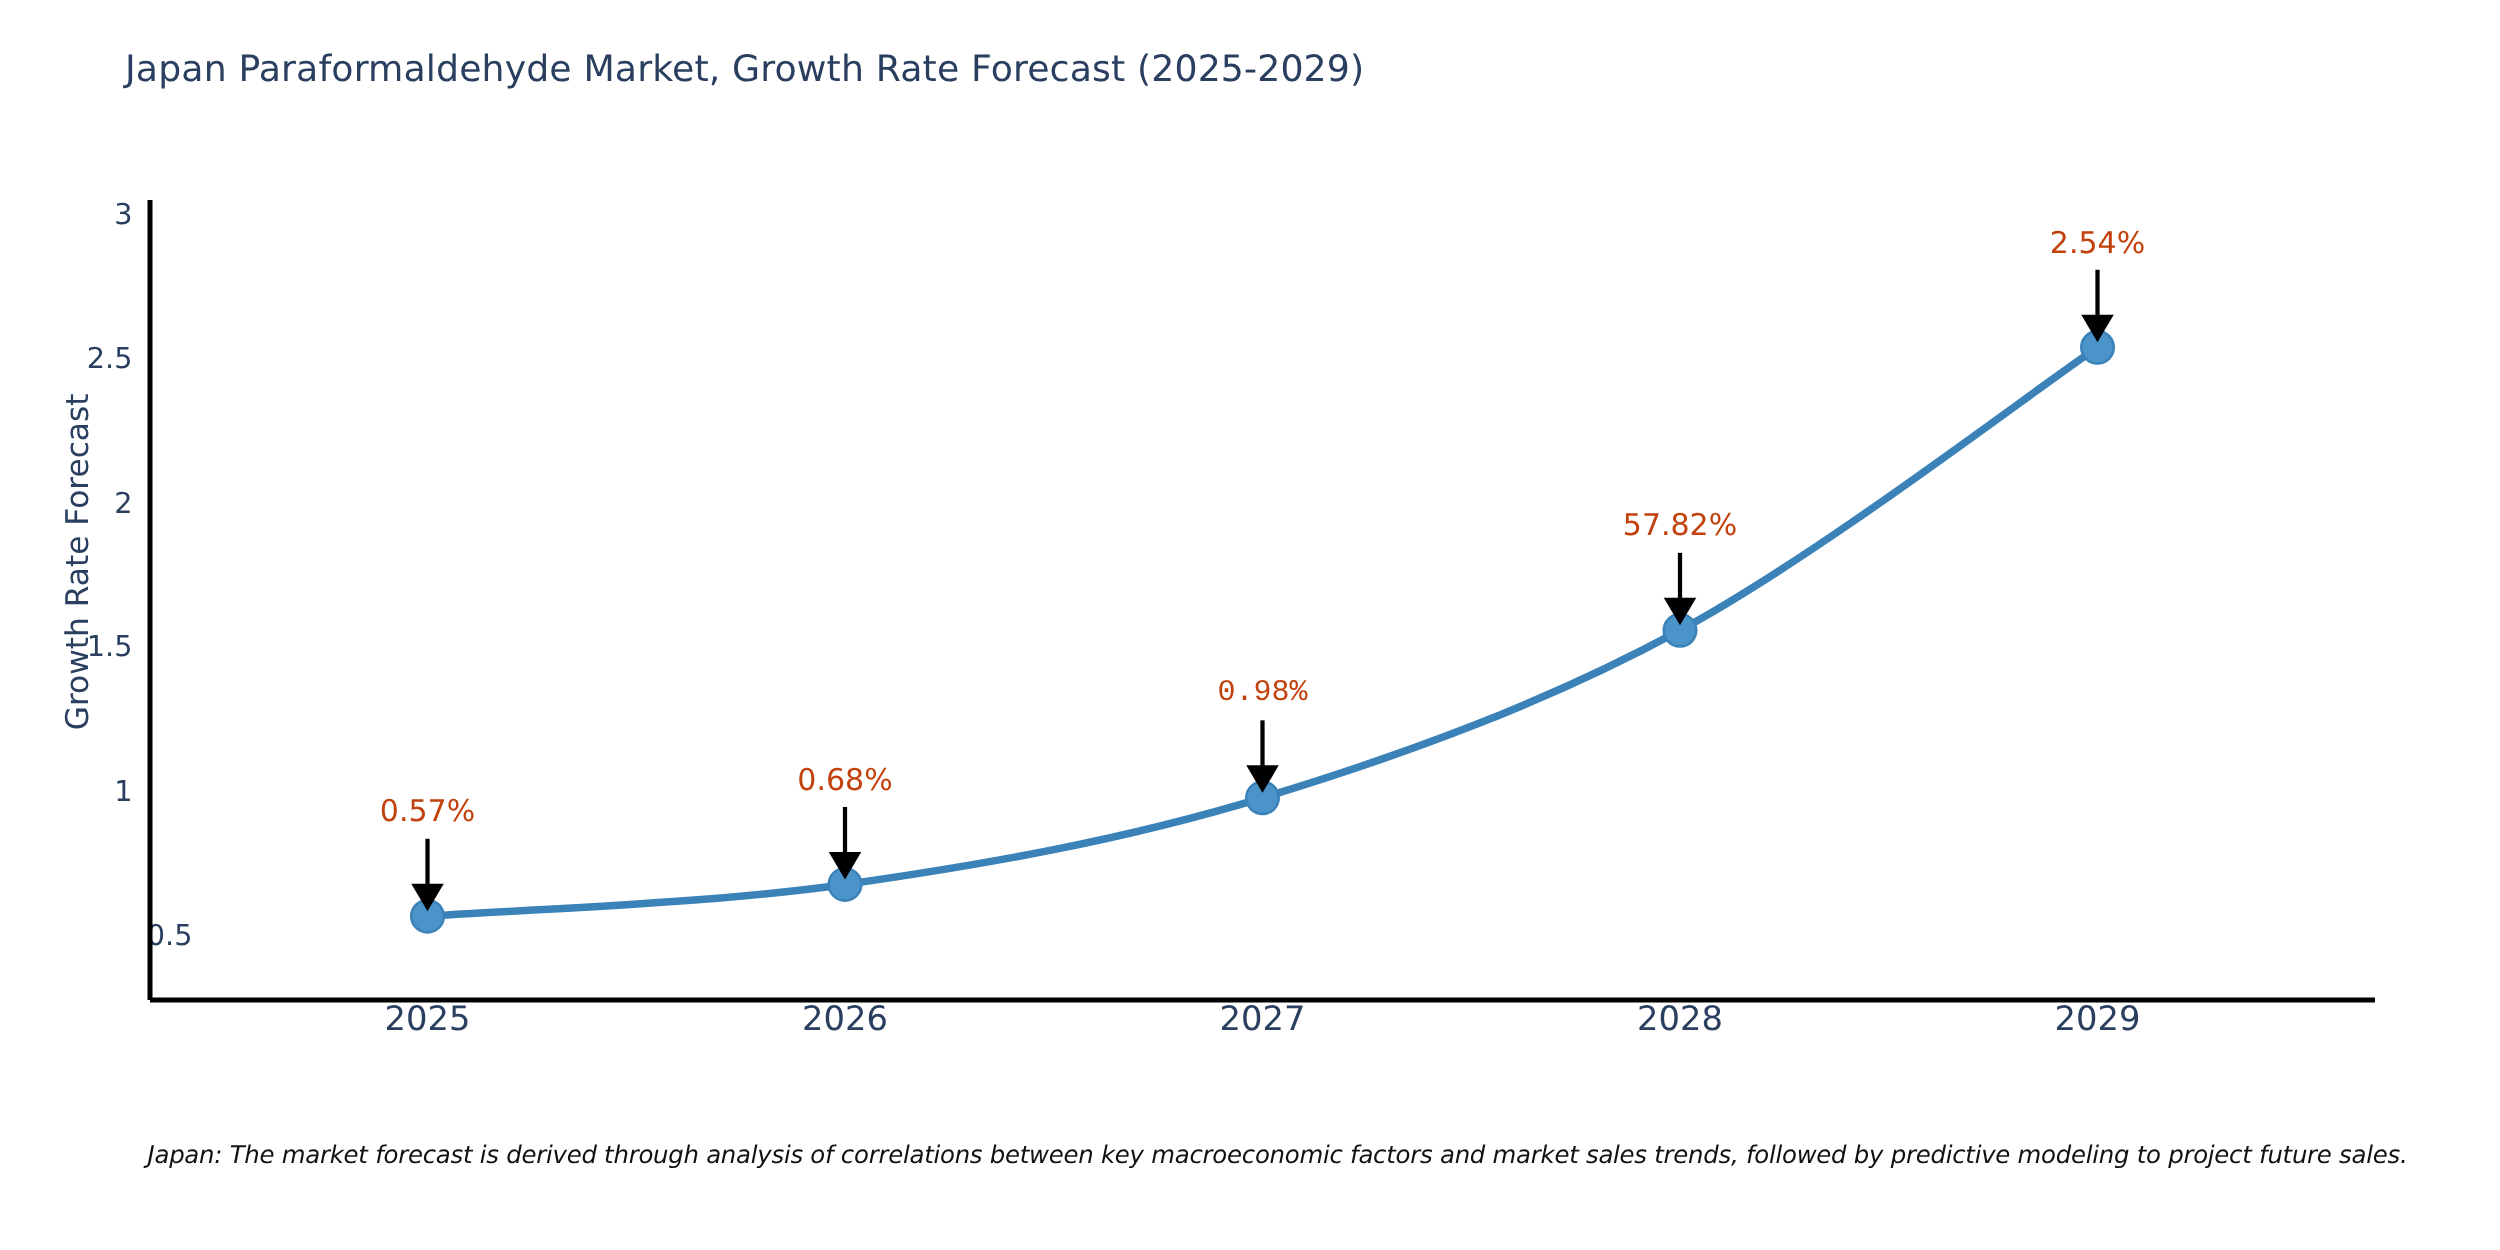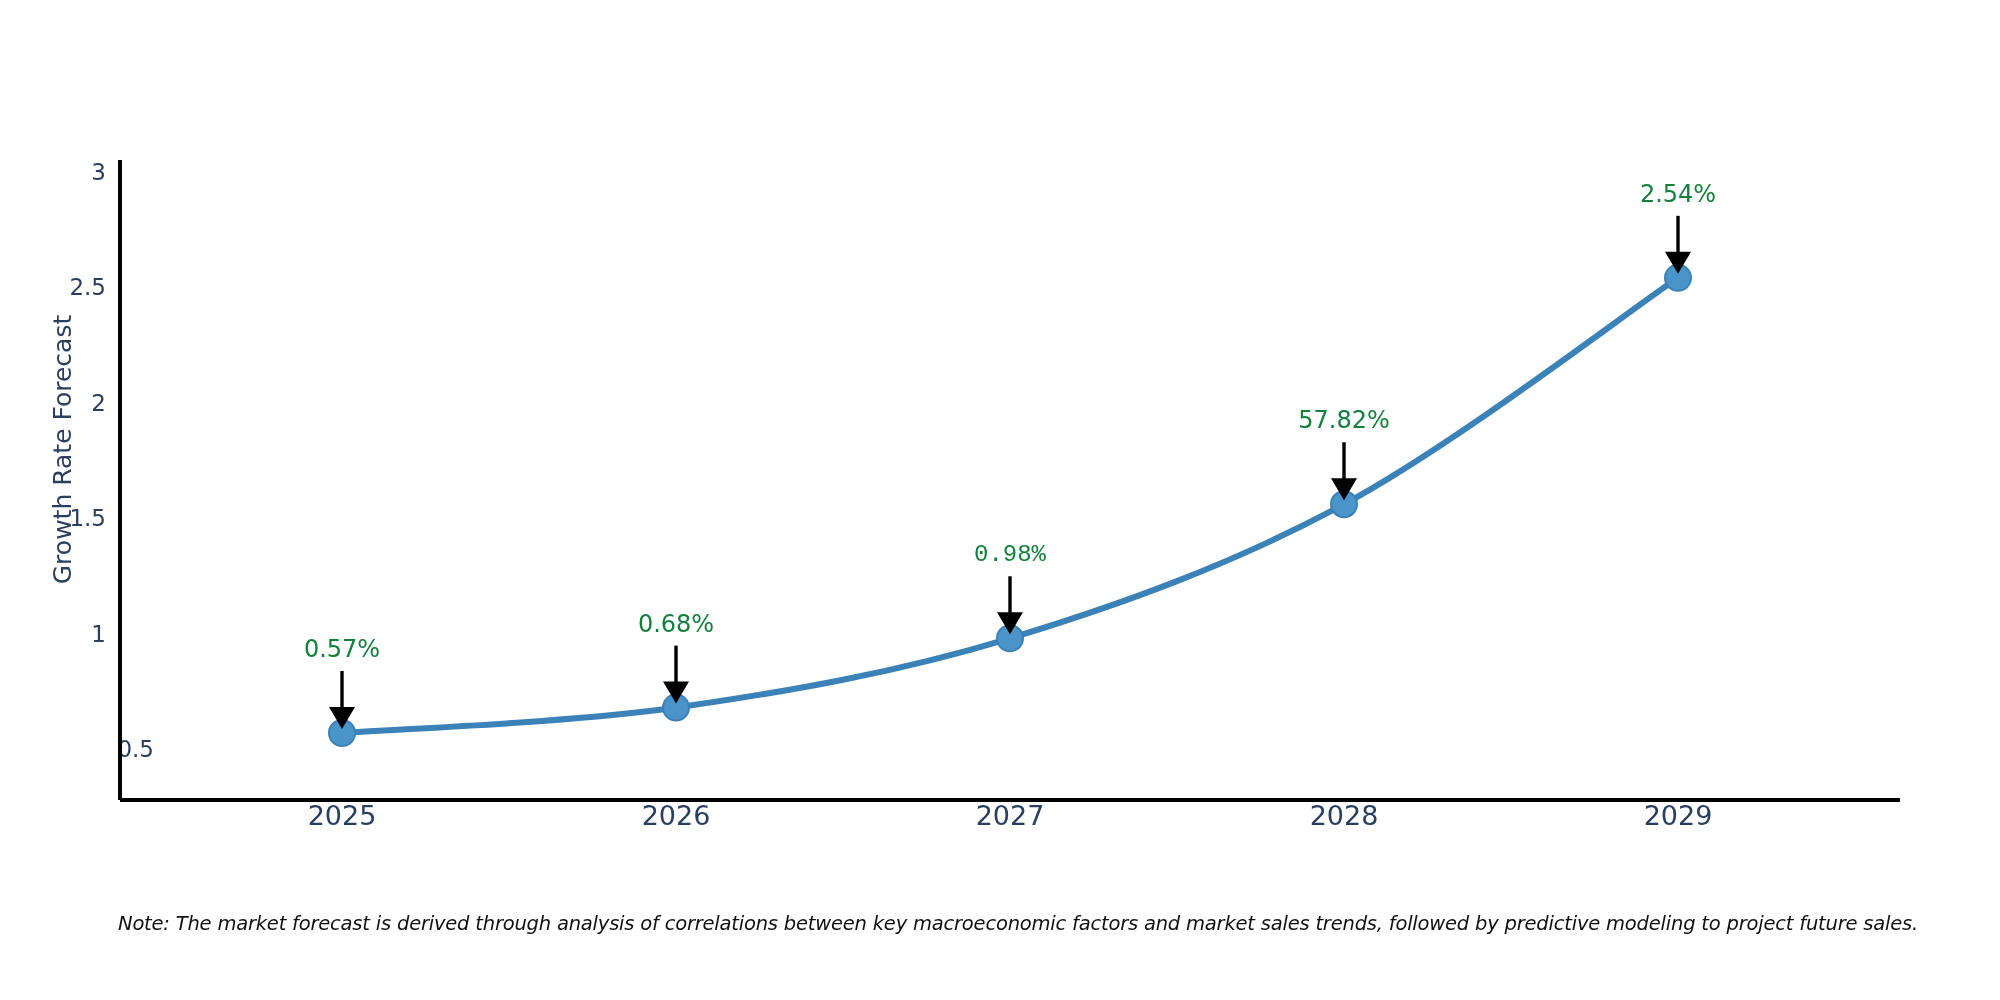--- a/index.html
+++ b/index.html
@@ -56,21 +56,21 @@
     width: 140px;
     text-align: center;
     font-size: 27px;
     color: #2a3f5f;
     top: 800px;
     transform: translateX(-70%);
   }
   .annotation-label {
     position: absolute;
     font-size: 24px;
-    color: #15803d;
+    color: #c2410c;
     white-space: nowrap;
     transform: translate(-50%, -100%);
   }
   .note {
     position: absolute;
     left: 118px;
     top: 912px;
     font-size: 19.5px;
     font-style: italic;
     color: #111111;
@@ -84,20 +84,21 @@
     width: 2000px;
     height: 1000px;
     overflow: visible;
   }
 </style>
 </head>
 <body>
 
 <div id="chart-root">
 
+  <div class="chart-title">Japan Paraformaldehyde Market, Growth Rate Forecast (2025-2029)</div>
 
   <div class="axis-title-y">Growth Rate Forecast</div>
 
   <div id="ytick-layer">
       <div class="ytick" style="left: 0px; width: 106px; top: 749.17px; margin-left: 48px;">0.5</div>
       <div class="ytick" style="left: 0px; width: 106px; top: 633.646px;">1</div>
       <div class="ytick" style="left: 0px; width: 106px; top: 518.123px;">1.5</div>
       <div class="ytick" style="left: 0px; width: 106px; top: 402.599px;">2</div>
       <div class="ytick" style="left: 0px; width: 106px; top: 287.076px; text-align: right;">2.5</div>
       <div class="ytick" style="left: 0px; width: 106px; top: 171.552px;">3</div>
@@ -146,14 +147,14 @@
   </svg>
 
   <div id="annotation-layer">
       <div class="annotation-label" style="left: 342px; top: 662.996px;">0.57%</div>
       <div class="annotation-label" style="left: 676px; top: 637.581px;">0.68%</div>
       <div class="annotation-label" style="left: 1010px; top: 568.267px; font-family: Liberation Mono, monospace;">0.98%</div>
       <div class="annotation-label" style="left: 1344px; top: 434.26px;">57.82%</div>
       <div class="annotation-label" style="left: 1678px; top: 207.834px;">2.54%</div>
     </div>
 
-  <div class="note">Note: The market forecast is derived through analysis of correlations between key macroeconomic factors and market sales trends, followed by predictive modeling to project future sales.</div>
+  <div class="note">Japan: The market forecast is derived through analysis of correlations between key macroeconomic factors and market sales trends, followed by predictive modeling to project future sales.</div>
 </div>
 
 </body></html>

